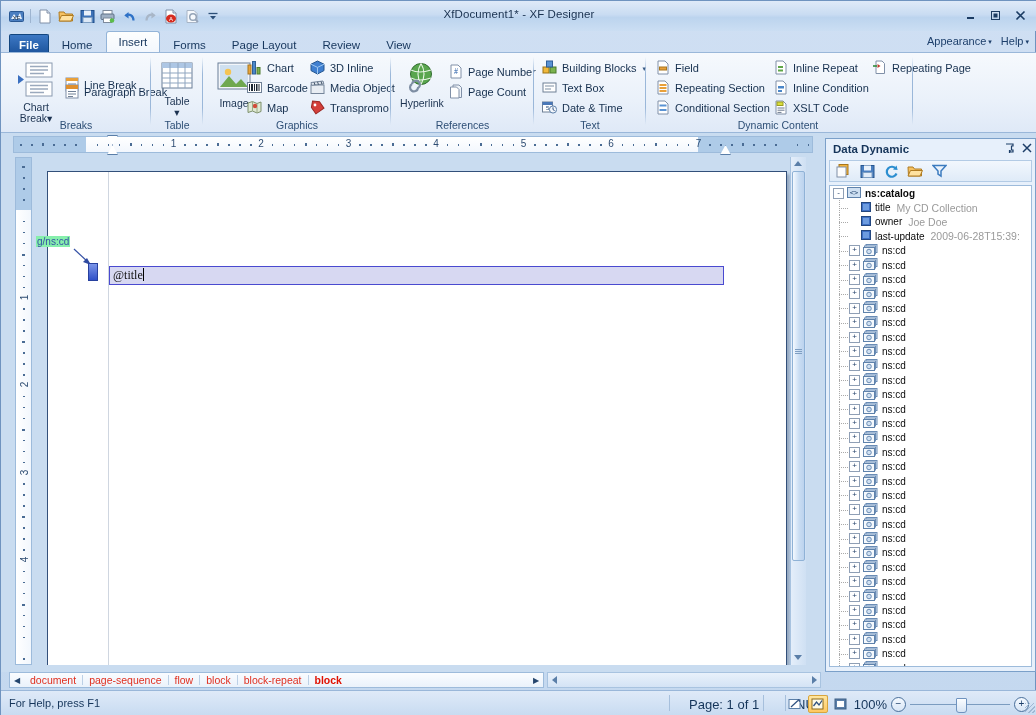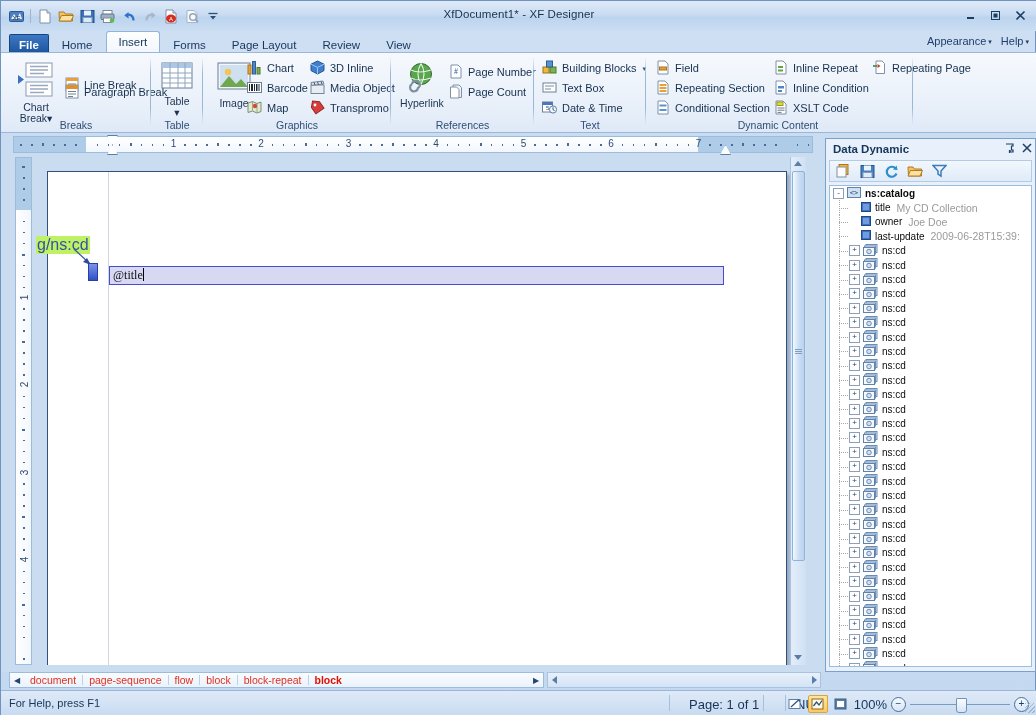--- a/index.html
+++ b/index.html
@@ -98,21 +98,21 @@
      border:1px solid #33507a;box-shadow:3px 3px 3px rgba(40,60,90,.33);box-sizing:border-box;}
   .marginline{position:absolute;left:60px;top:0;width:1px;height:650px;background:#cfd6e0;}
   .fieldbox{
     position:absolute;left:61px;top:94px;width:615px;height:19px;
     background:#d7d8f2;border:1px solid #4a4ad0;box-sizing:border-box;
     font-size:12px;color:#111;padding:1px 3px;font-family:"Liberation Serif",serif;
   }
   .caretbar{display:inline-block;width:1px;height:13px;background:#000;vertical-align:-2px;}
   .tagchip{position:absolute;left:40px;top:91px;width:8px;height:16px;
     background:linear-gradient(to bottom,#7b95e8,#3050c8);border:1px solid #27409e;}
-  .taglabel{position:absolute;left:-12px;top:64px;font-size:16px;color:#3551a5;background:#bef264;padding:0 1px;white-space:nowrap;}
+  .taglabel{position:absolute;left:-12px;top:64px;font-size:10px;color:#3551a5;background:#86efac;padding:0 1px;white-space:nowrap;}
   .arrow{position:absolute;left:25px;top:76px;}
 
   .vscroll{position:absolute;right:0;top:0;width:16px;height:508px;
     background:linear-gradient(to right,#e4eefa,#cfe0f3);border-left:1px solid #a8c3e0;box-sizing:border-box;}
   .vscroll .thumb{position:absolute;left:1px;top:0;width:13px;height:390px;
     background:linear-gradient(to right,#f4f9ff,#c9ddf3 55%,#bcd3ee);border:1px solid #8fb2d6;border-radius:2px;box-sizing:border-box;}
   .vscroll .grip{position:absolute;left:4px;top:192px;width:7px;height:5px;
     background:repeating-linear-gradient(to bottom,#7e9ec2 0 1px,transparent 1px 2px);}
   .vscroll .ar{position:absolute;left:3px;width:0;height:0;}
 

